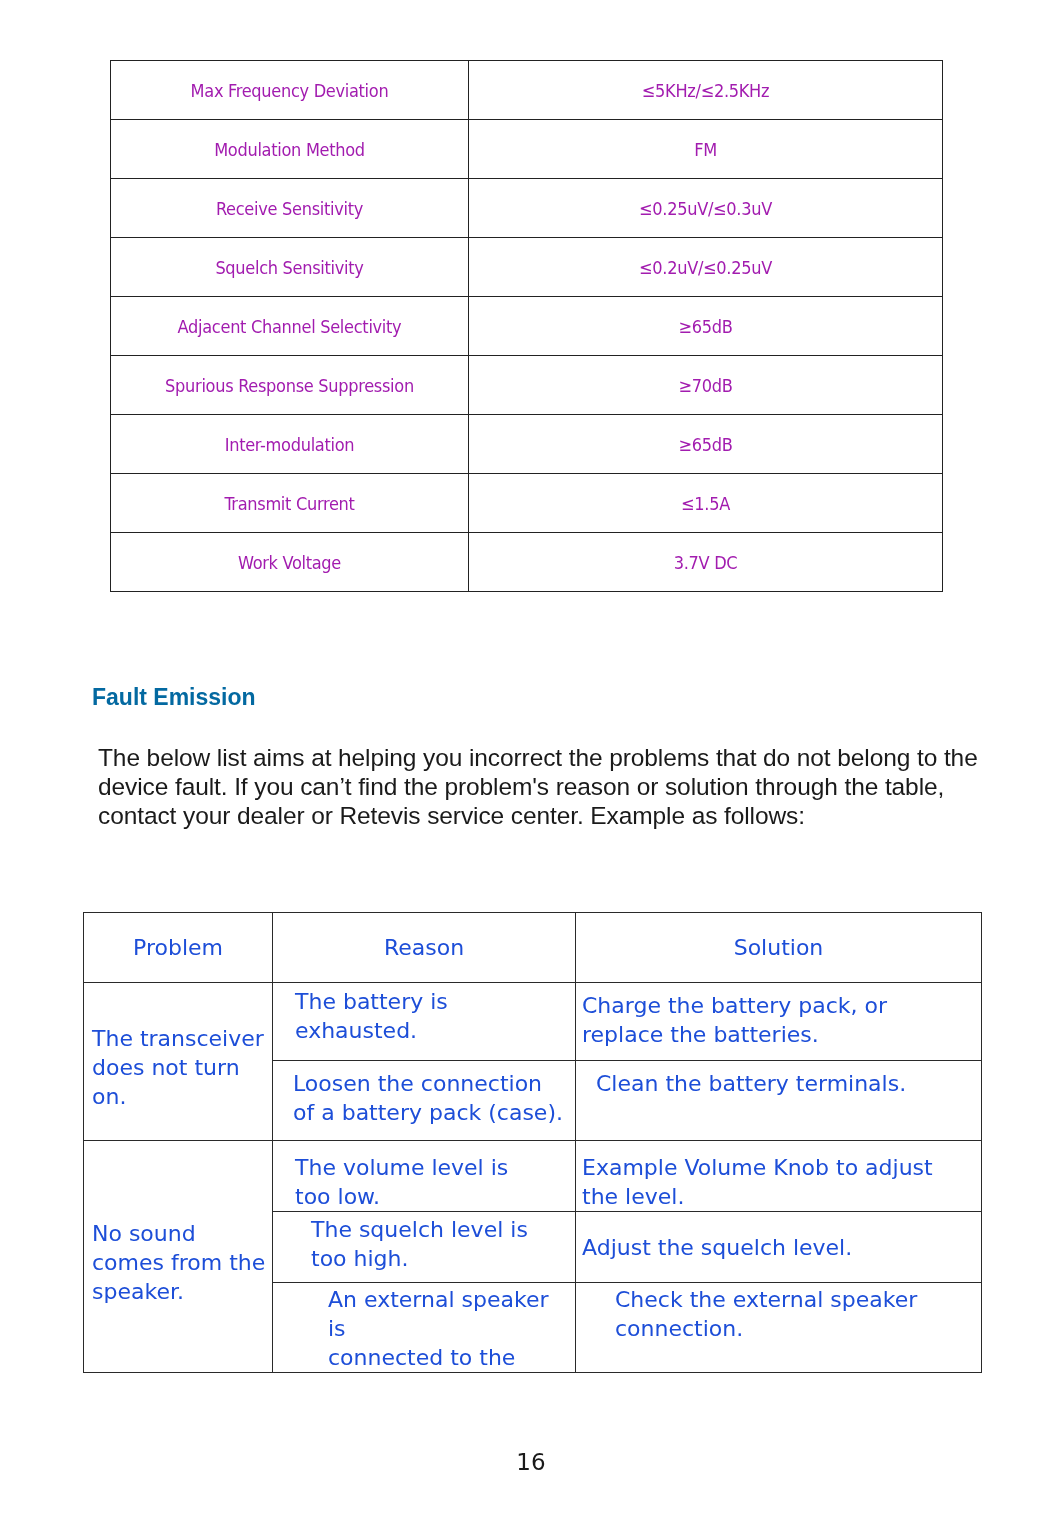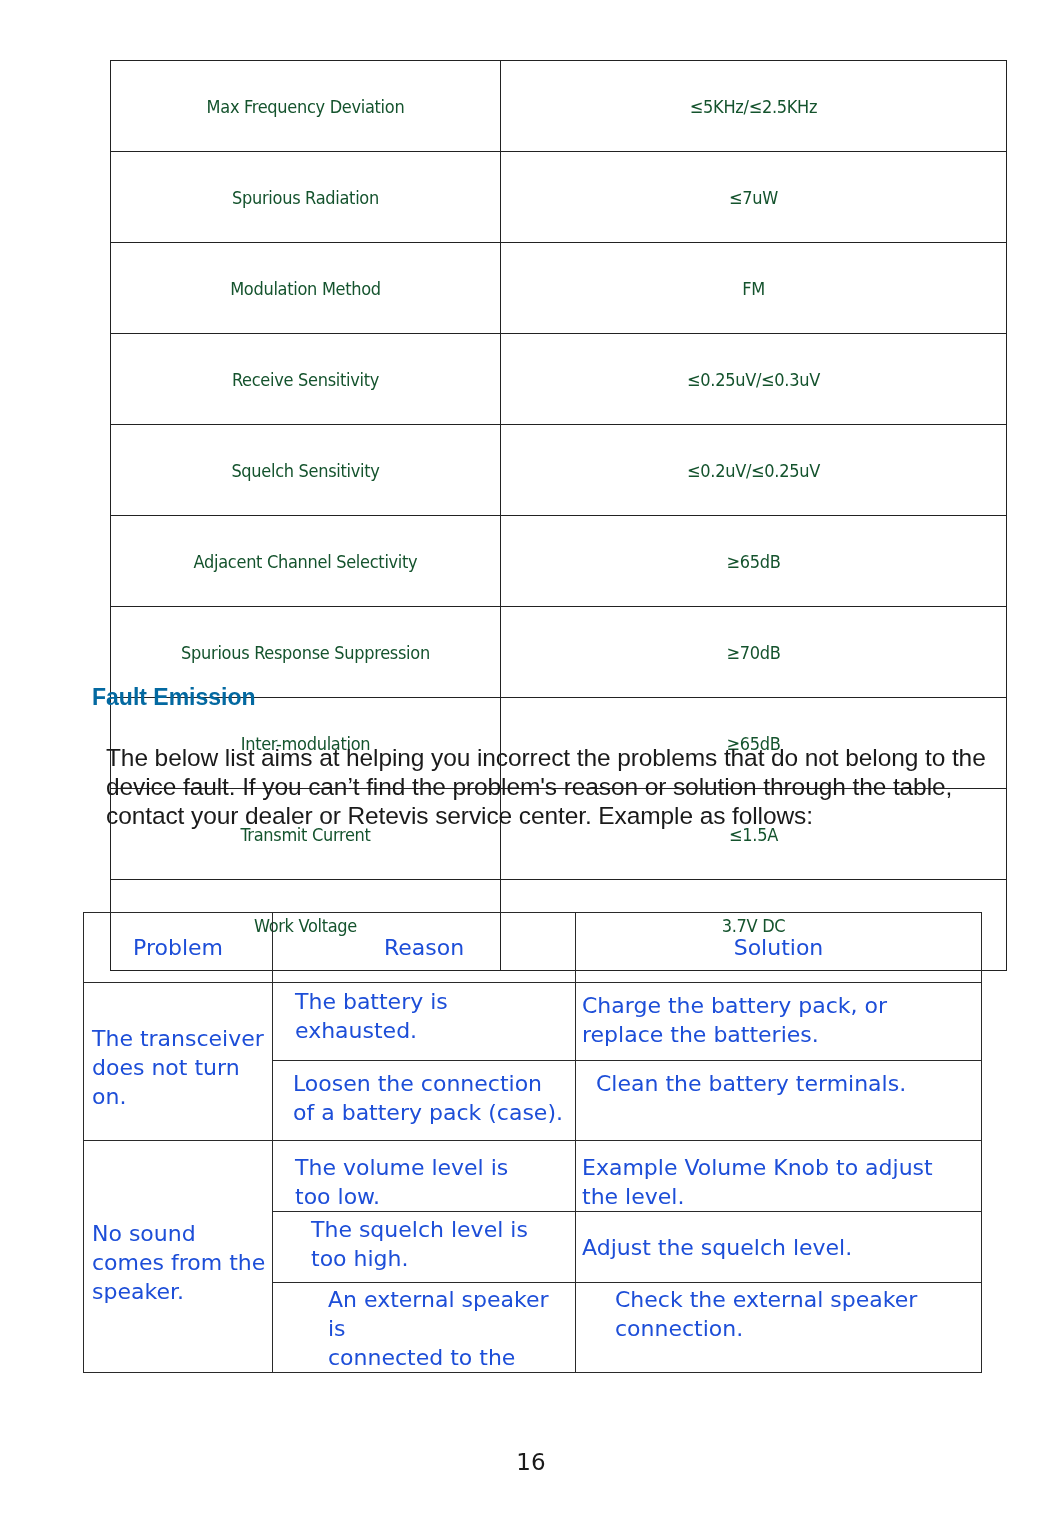--- a/index.html
+++ b/index.html
@@ -20,45 +20,45 @@
       position: absolute;
       left: 110px;
       top: 60px;
       width: 832px;
       border-collapse: collapse;
       table-layout: fixed;
     }
     .spec-table td {
       border: 1.3px solid #222;
       height: 58px;
-      padding: 16px;
+      padding: 0;
       text-align: center;
       vertical-align: middle;
       font-family: "DejaVu Sans Condensed", "DejaVu Sans", sans-serif;
       font-size: 18px;
       letter-spacing: -0.3px;
-      color: #14532d;
+      color: #a21caf;
     }
     .spec-table td.param { width: 357px; }
     .spec-table td.value { width: 473px; }
 
     
     .section-title {
       position: absolute;
       left: 92px;
       top: 684px;
       margin: 0;
       font-family: "Liberation Sans", sans-serif;
       font-weight: bold;
       font-size: 23px;
       color: #0369a1;
     }
     .intro {
       position: absolute;
-      left: 106px;
+      left: 98px;
       top: 743px;
       width: 880px;
       margin: 0;
       font-family: "Liberation Sans", sans-serif;
       font-size: 24.5px;
       line-height: 29px;
       color: #1a1a1a;
       letter-spacing: -0.1px;
     }
 
@@ -133,24 +133,20 @@
 </head>
 <body>
 
 <table class="spec-table">
   <tbody>
     <tr>
       <td class="param">Max Frequency Deviation</td>
       <td class="value">≤5KHz/≤2.5KHz</td>
     </tr>
     <tr>
-      <td class="param">Spurious Radiation</td>
-      <td class="value">≤7uW</td>
-    </tr>
-    <tr>
       <td class="param">Modulation Method</td>
       <td class="value">FM</td>
     </tr>
     <tr>
       <td class="param">Receive Sensitivity</td>
       <td class="value">≤0.25uV/≤0.3uV</td>
     </tr>
     <tr>
       <td class="param">Squelch Sensitivity</td>
       <td class="value">≤0.2uV/≤0.25uV</td>

